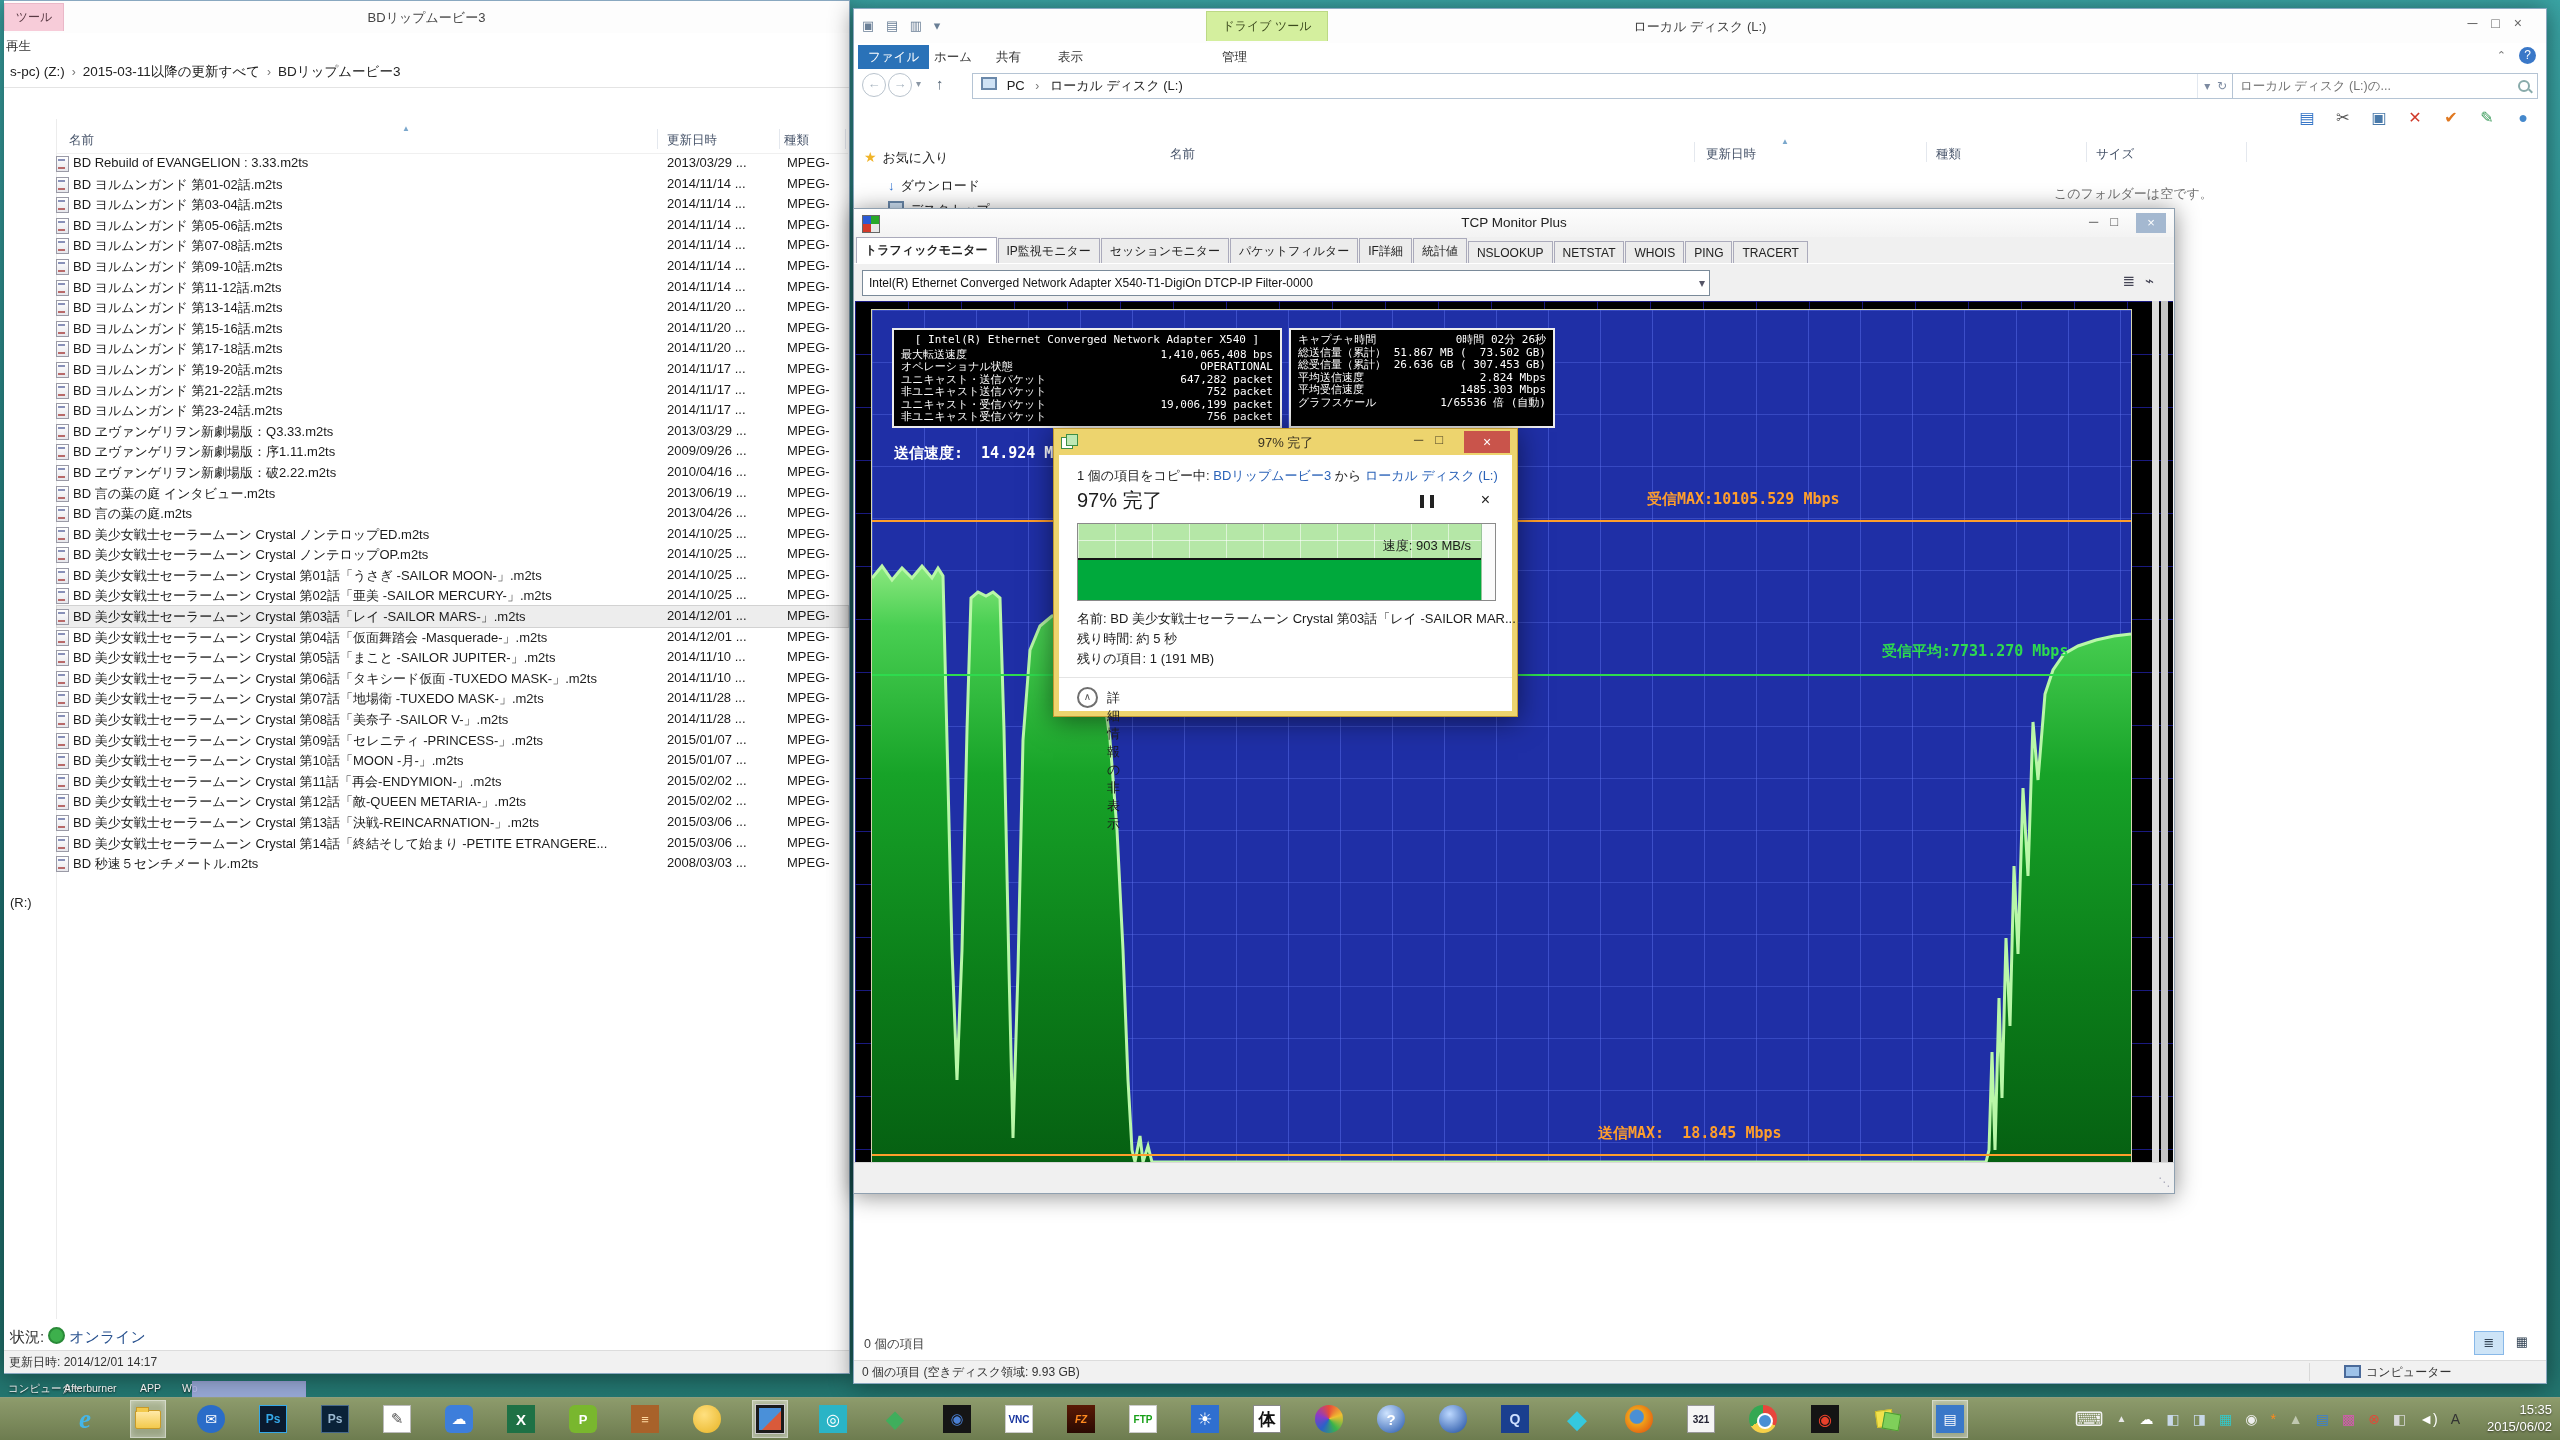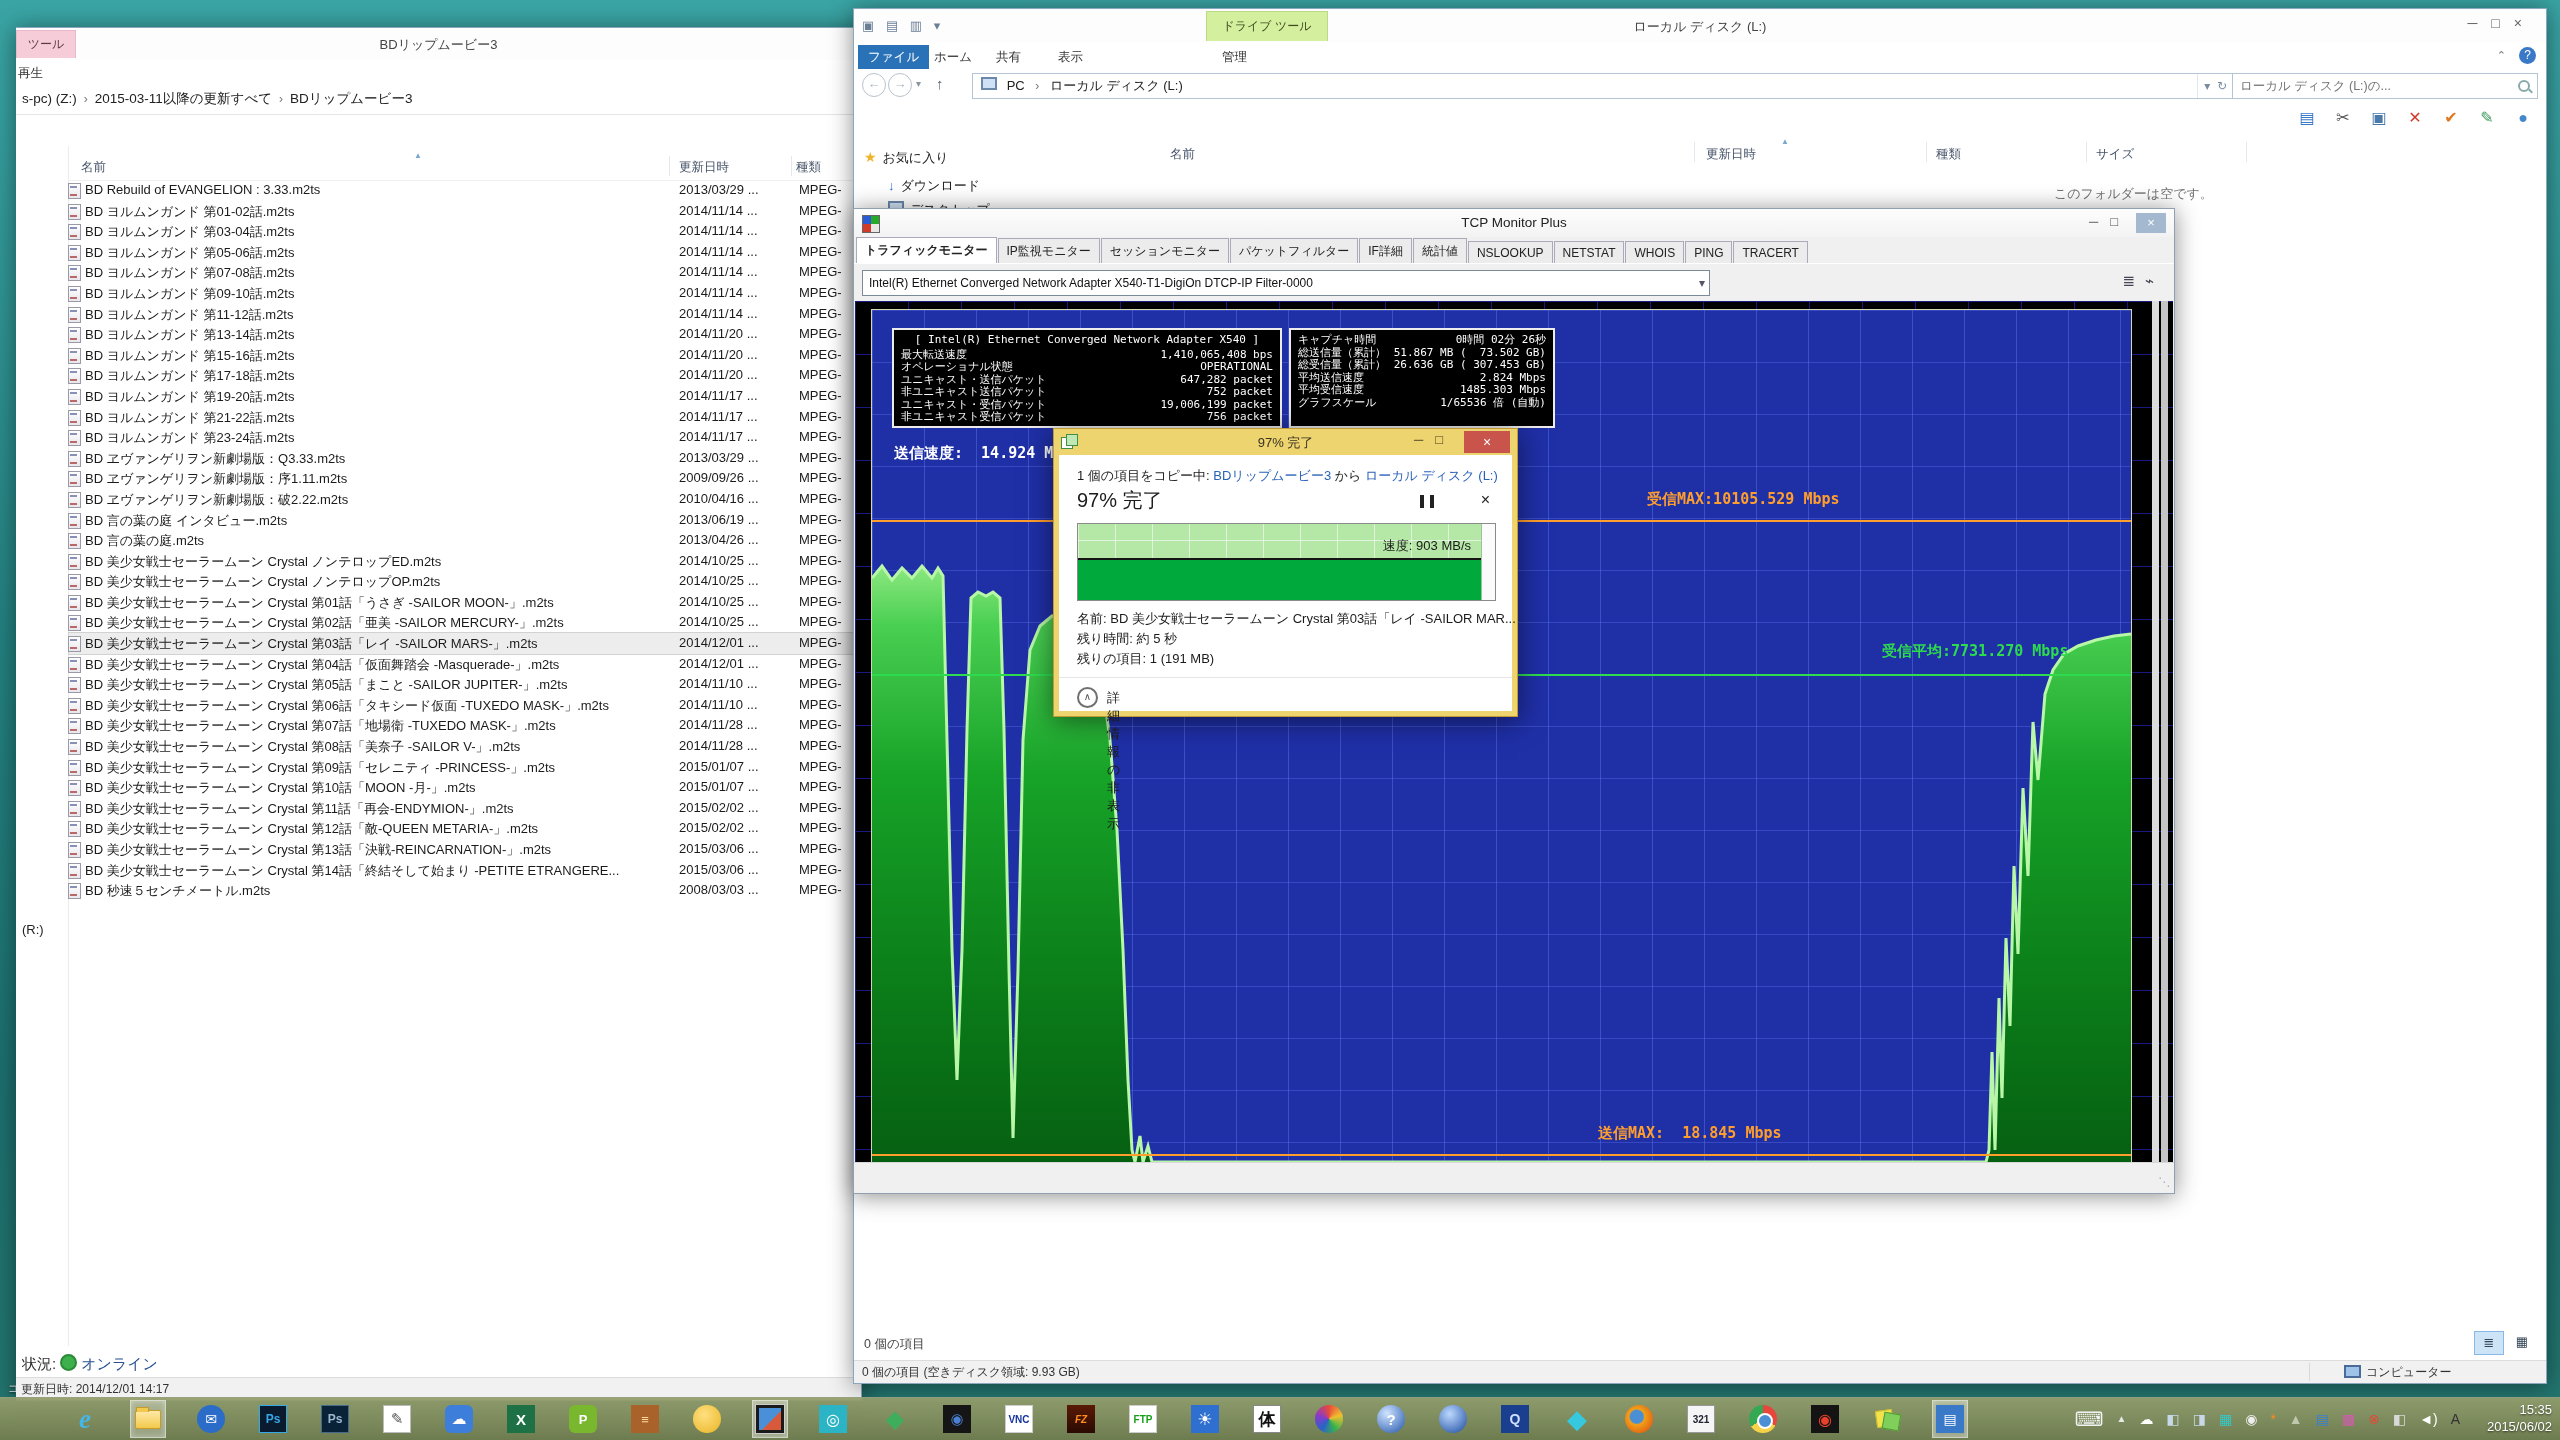--- a/index.html
+++ b/index.html
@@ -3,21 +3,21 @@
 <meta charset="utf-8">
 <style>
   html,body{margin:0;padding:0;background:#222;}
   #screen{position:relative;width:2560px;height:1440px;overflow:hidden;
     background:linear-gradient(180deg,#3aa4a4 0%,#23807f 45%,#1d6f6f 75%,#24766f 100%);
     font-family:"Liberation Sans","DejaVu Sans",sans-serif;color:#222;}
   .win{position:absolute;background:#fff;box-shadow:0 2px 22px rgba(0,0,0,.45);}
   .ni{pointer-events:none;}
 
   
-  #lwin{left:16px;top:8;width:845px;height:1372px;border:1px solid #89a8c0;border-left:none;z-index:10;margin-top:27px;}
+  #lwin{left:4px;top:8;width:845px;height:1372px;border:1px solid #89a8c0;border-left:none;z-index:10;}
   .lw-title{position:absolute;left:0;top:0;right:0;height:32px;background:#fdfdfd;border-bottom:1px solid #eee;}
   .lw-tools{position:absolute;left:0;top:2px;width:58px;height:27px;background:#f7ccd9;color:#5a3a44;
     font-size:12px;text-align:center;line-height:27px;border:1px solid #eab8c8;border-bottom:none;}
   .lw-title-text{position:absolute;left:0;right:0;top:8px;text-align:center;font-size:13px;color:#444;}
   .lw-tabs{position:absolute;left:0;top:32px;right:0;height:24px;background:#fff;border-bottom:1px solid #ececec;padding-left:38px;}
   .lw-tab{position:absolute;left:-6px;top:3px;font-size:12.5px;color:#333;padding:2px 8px;}
   .lw-addr{position:absolute;left:0;top:56px;right:0;height:30px;background:#fff;border-bottom:1px solid #e4e4e4;
     font-size:13.5px;color:#222;line-height:30px;padding-left:6px;white-space:nowrap;}
   .crumb-sep{color:#777;padding:0 7px;font-size:12px;}
   .lw-head{position:absolute;left:53px;top:125px;right:1px;height:27px;background:#fff;border-bottom:1px solid #f0f0f0;

